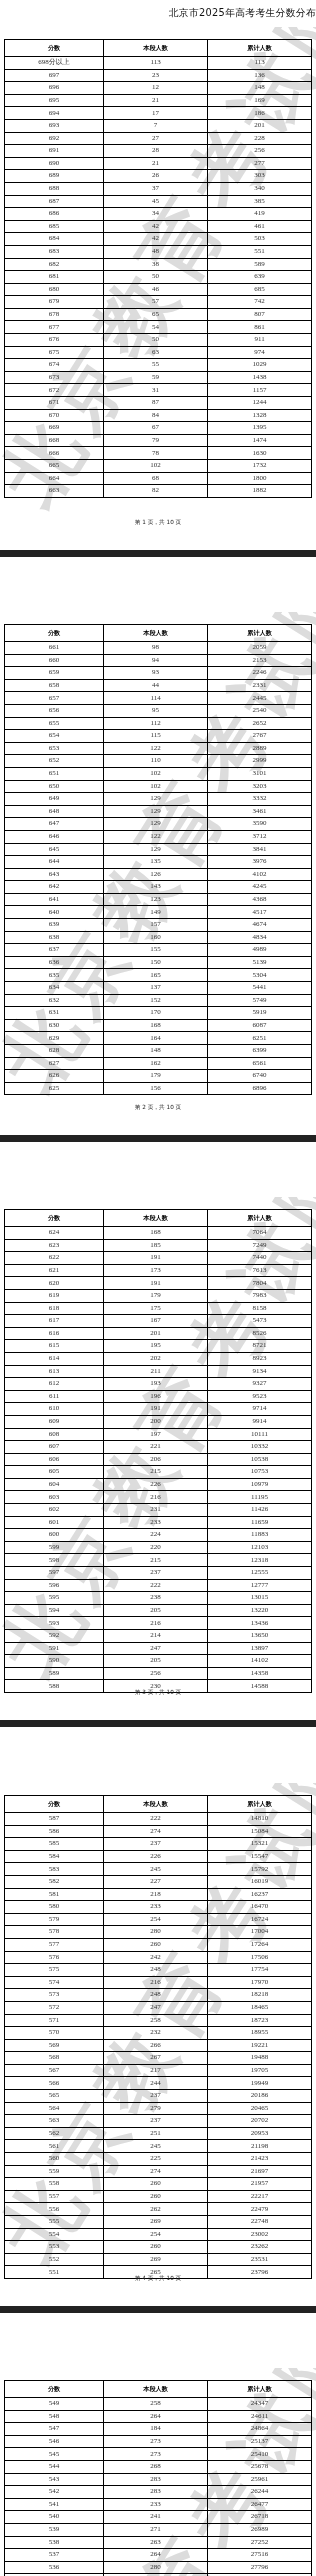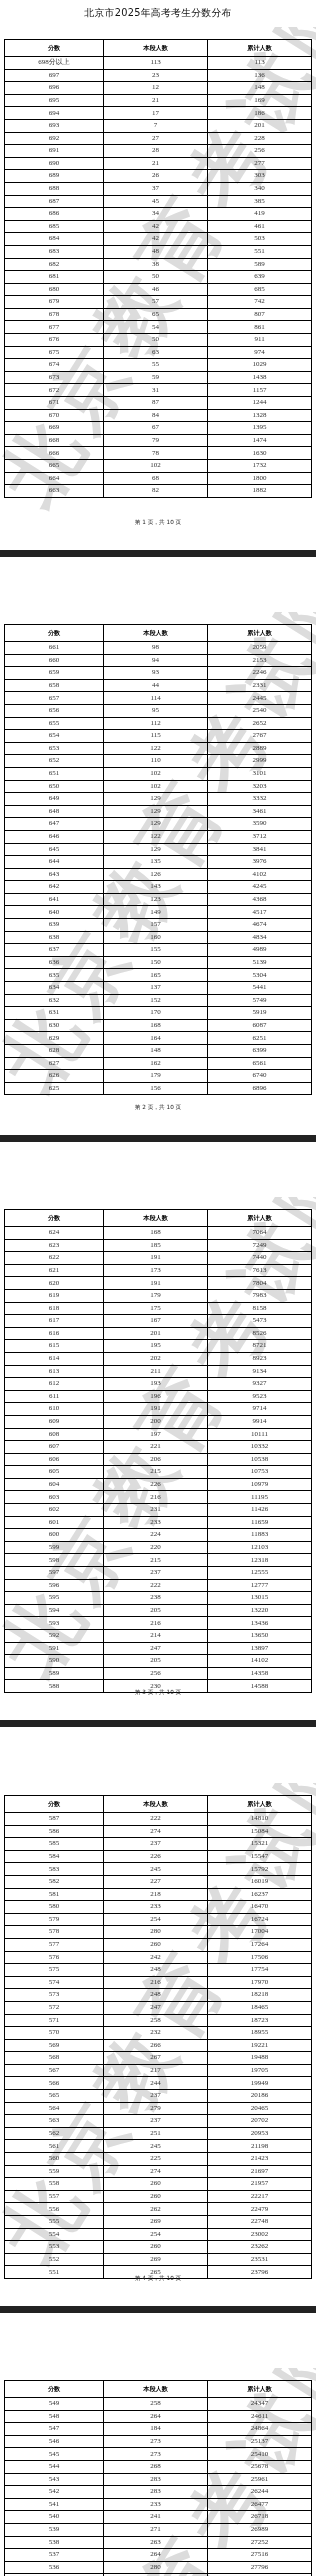--- a/index.html
+++ b/index.html
@@ -1,18 +1,18 @@
 <!DOCTYPE html>
 <html style="font-size:8.2px"><head>
 <meta charset="utf-8">
 <style>
   html, body { margin: 0; padding: 0; background: #ffffff; }
   body { width: 316px; height: 2854px; position: relative; overflow: hidden;
          font-family: "Liberation Serif", "DejaVu Serif", serif; color: #222; }
-  .doc-title { position: absolute; left: 0; top: 7.2px; width: 316px; text-align: center;
+  .doc-title { position: absolute; left: 0; top: 7.2px; width: 316px; text-align: right;
                font-family: "DejaVu Sans", "Liberation Sans", sans-serif; font-size: 9.8px; color: #111; letter-spacing: 0.3px; }
   .page { position: absolute; left: 0; width: 316px; }
   .watermark { position: absolute; left: 0; top: 0; width: 316px; height: 489px; pointer-events: none; overflow: hidden; }
   .wm-text { position: absolute; font-family: "DejaVu Serif", serif; font-size: 77px; color: #dcdcdc;
              white-space: nowrap; transform-origin: 0 0; transform: rotate(-58deg); left: -20.6px; top: 443px;
              letter-spacing: 10.3px; font-weight: bold; }
   table.score { position: absolute; left: 4.1px; top: 12px; width: 307px; border-collapse: collapse; table-layout: fixed; background: transparent; }
   table.score th, table.score td { border: 1px solid #000; text-align: center; padding: 0; }
   table.score th { height: 16px; font-family: "DejaVu Sans", sans-serif; font-weight: bold; font-size: 6.2px; color: #000; }
   table.score td { height: 11.6px; font-size: 7px; color: #333; line-height: 11.3px; }

